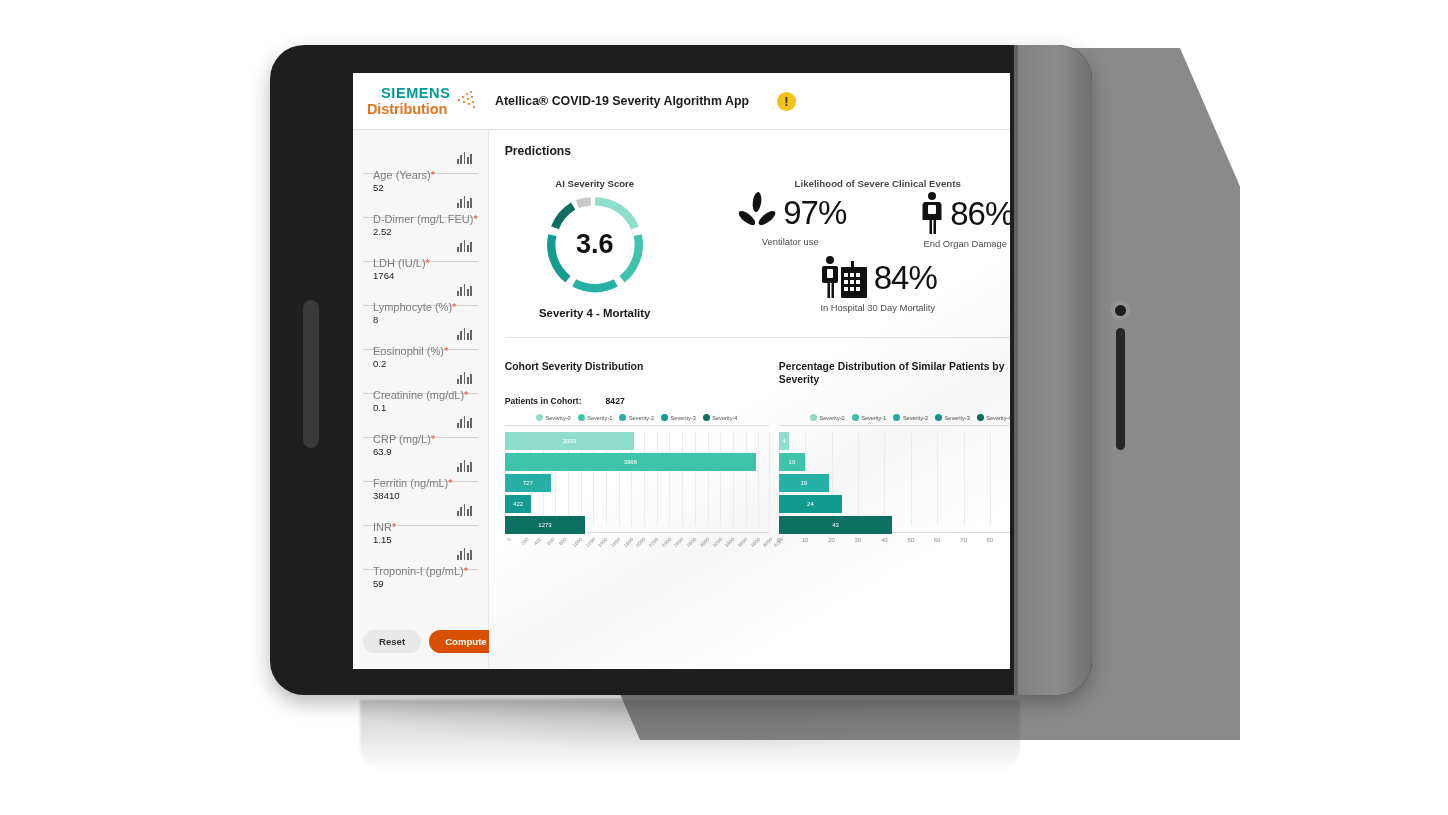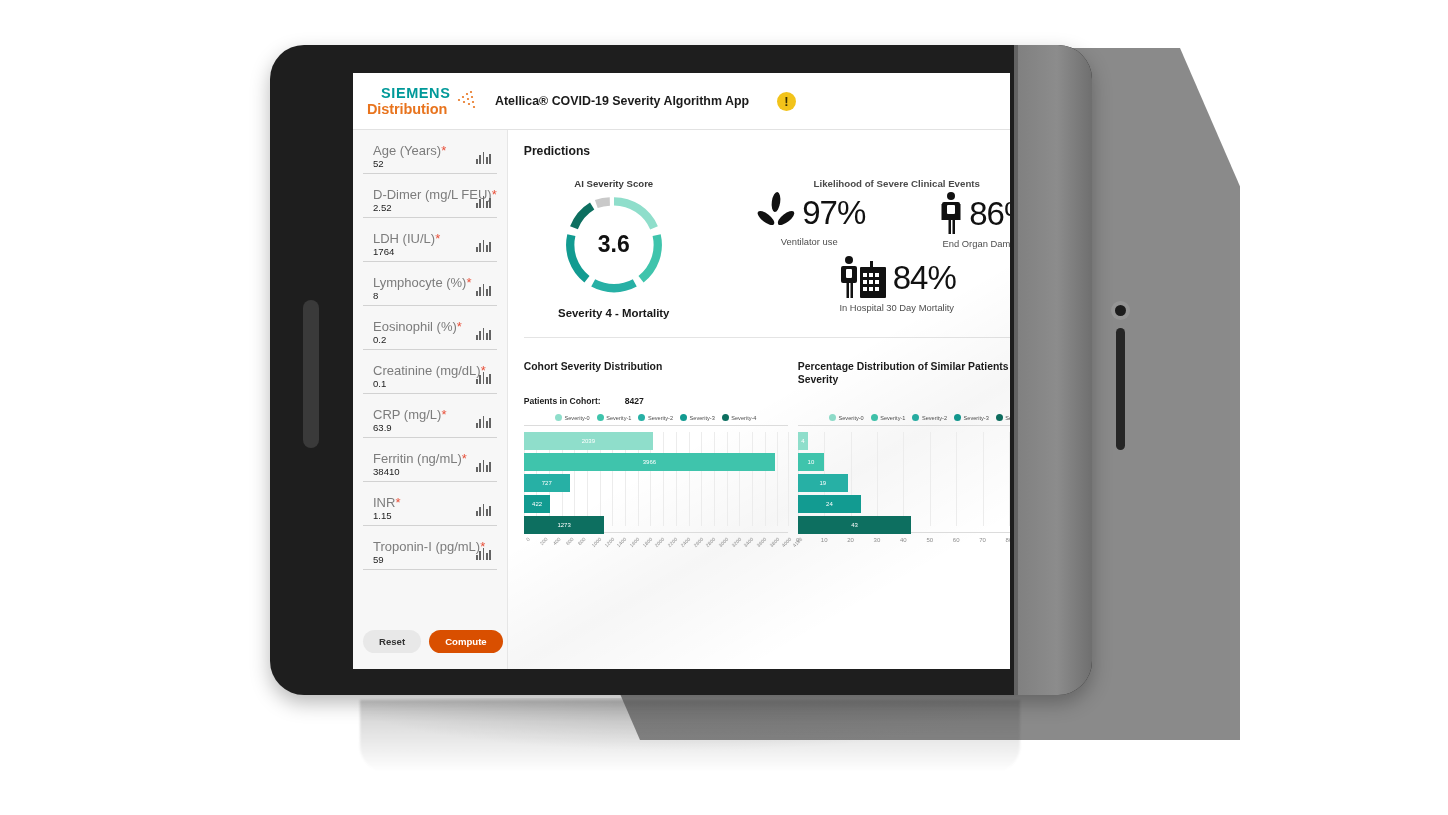--- a/index.html
+++ b/index.html
@@ -163,24 +163,25 @@
     position: relative;
   }
   .field {
     position: relative;
     border-bottom: 1px solid #d2d2d2;
     padding: 4px 0 4px 10px;
     margin-bottom: 12px;
     height: 32px;
   }
   .field-label {
-    font-size: 13px;
+    font-size: 11px;
     color: #7c7c7c;
     line-height: 10px;
     white-space: nowrap;
+    margin-top: 24px;
   }
   .field-label .req { color: #e8503a; }
   .field-value {
     font-size: 9.6px;
     color: #1c1c1c;
     line-height: 13px;
     margin-top: 1px;
   }
   .bars-icon {
     position: absolute;
@@ -231,21 +232,21 @@
 
   
   .gauge-box { width: 180px; text-align: center; padding-top: 8px; }
   .gauge-caption {
     font-size: 9.6px; font-weight: bold; color: #3b3b3b; margin-bottom: 4px;
   }
   .gauge-wrap { position: relative; width: 104px; height: 104px; margin: 0 auto; }
   .gauge-value {
     position: absolute; left: 0; right: 0; top: 50%;
     transform: translateY(-52%);
-    font-size: 23px; font-weight: bold; color: #111;
+    font-size: 27px; font-weight: bold; color: #111;
   }
   .gauge-label {
     font-size: 11.4px; font-weight: bold; color: #171717; margin-top: 10px;
   }
 
   
   .likelihood { flex: 1; padding-left: 18px; padding-top: 8px; }
   .like-title {
     font-size: 9.7px; font-weight: bold; color: #4a4a4a;
     margin-bottom: 2px; text-align: center; width: 350px;

